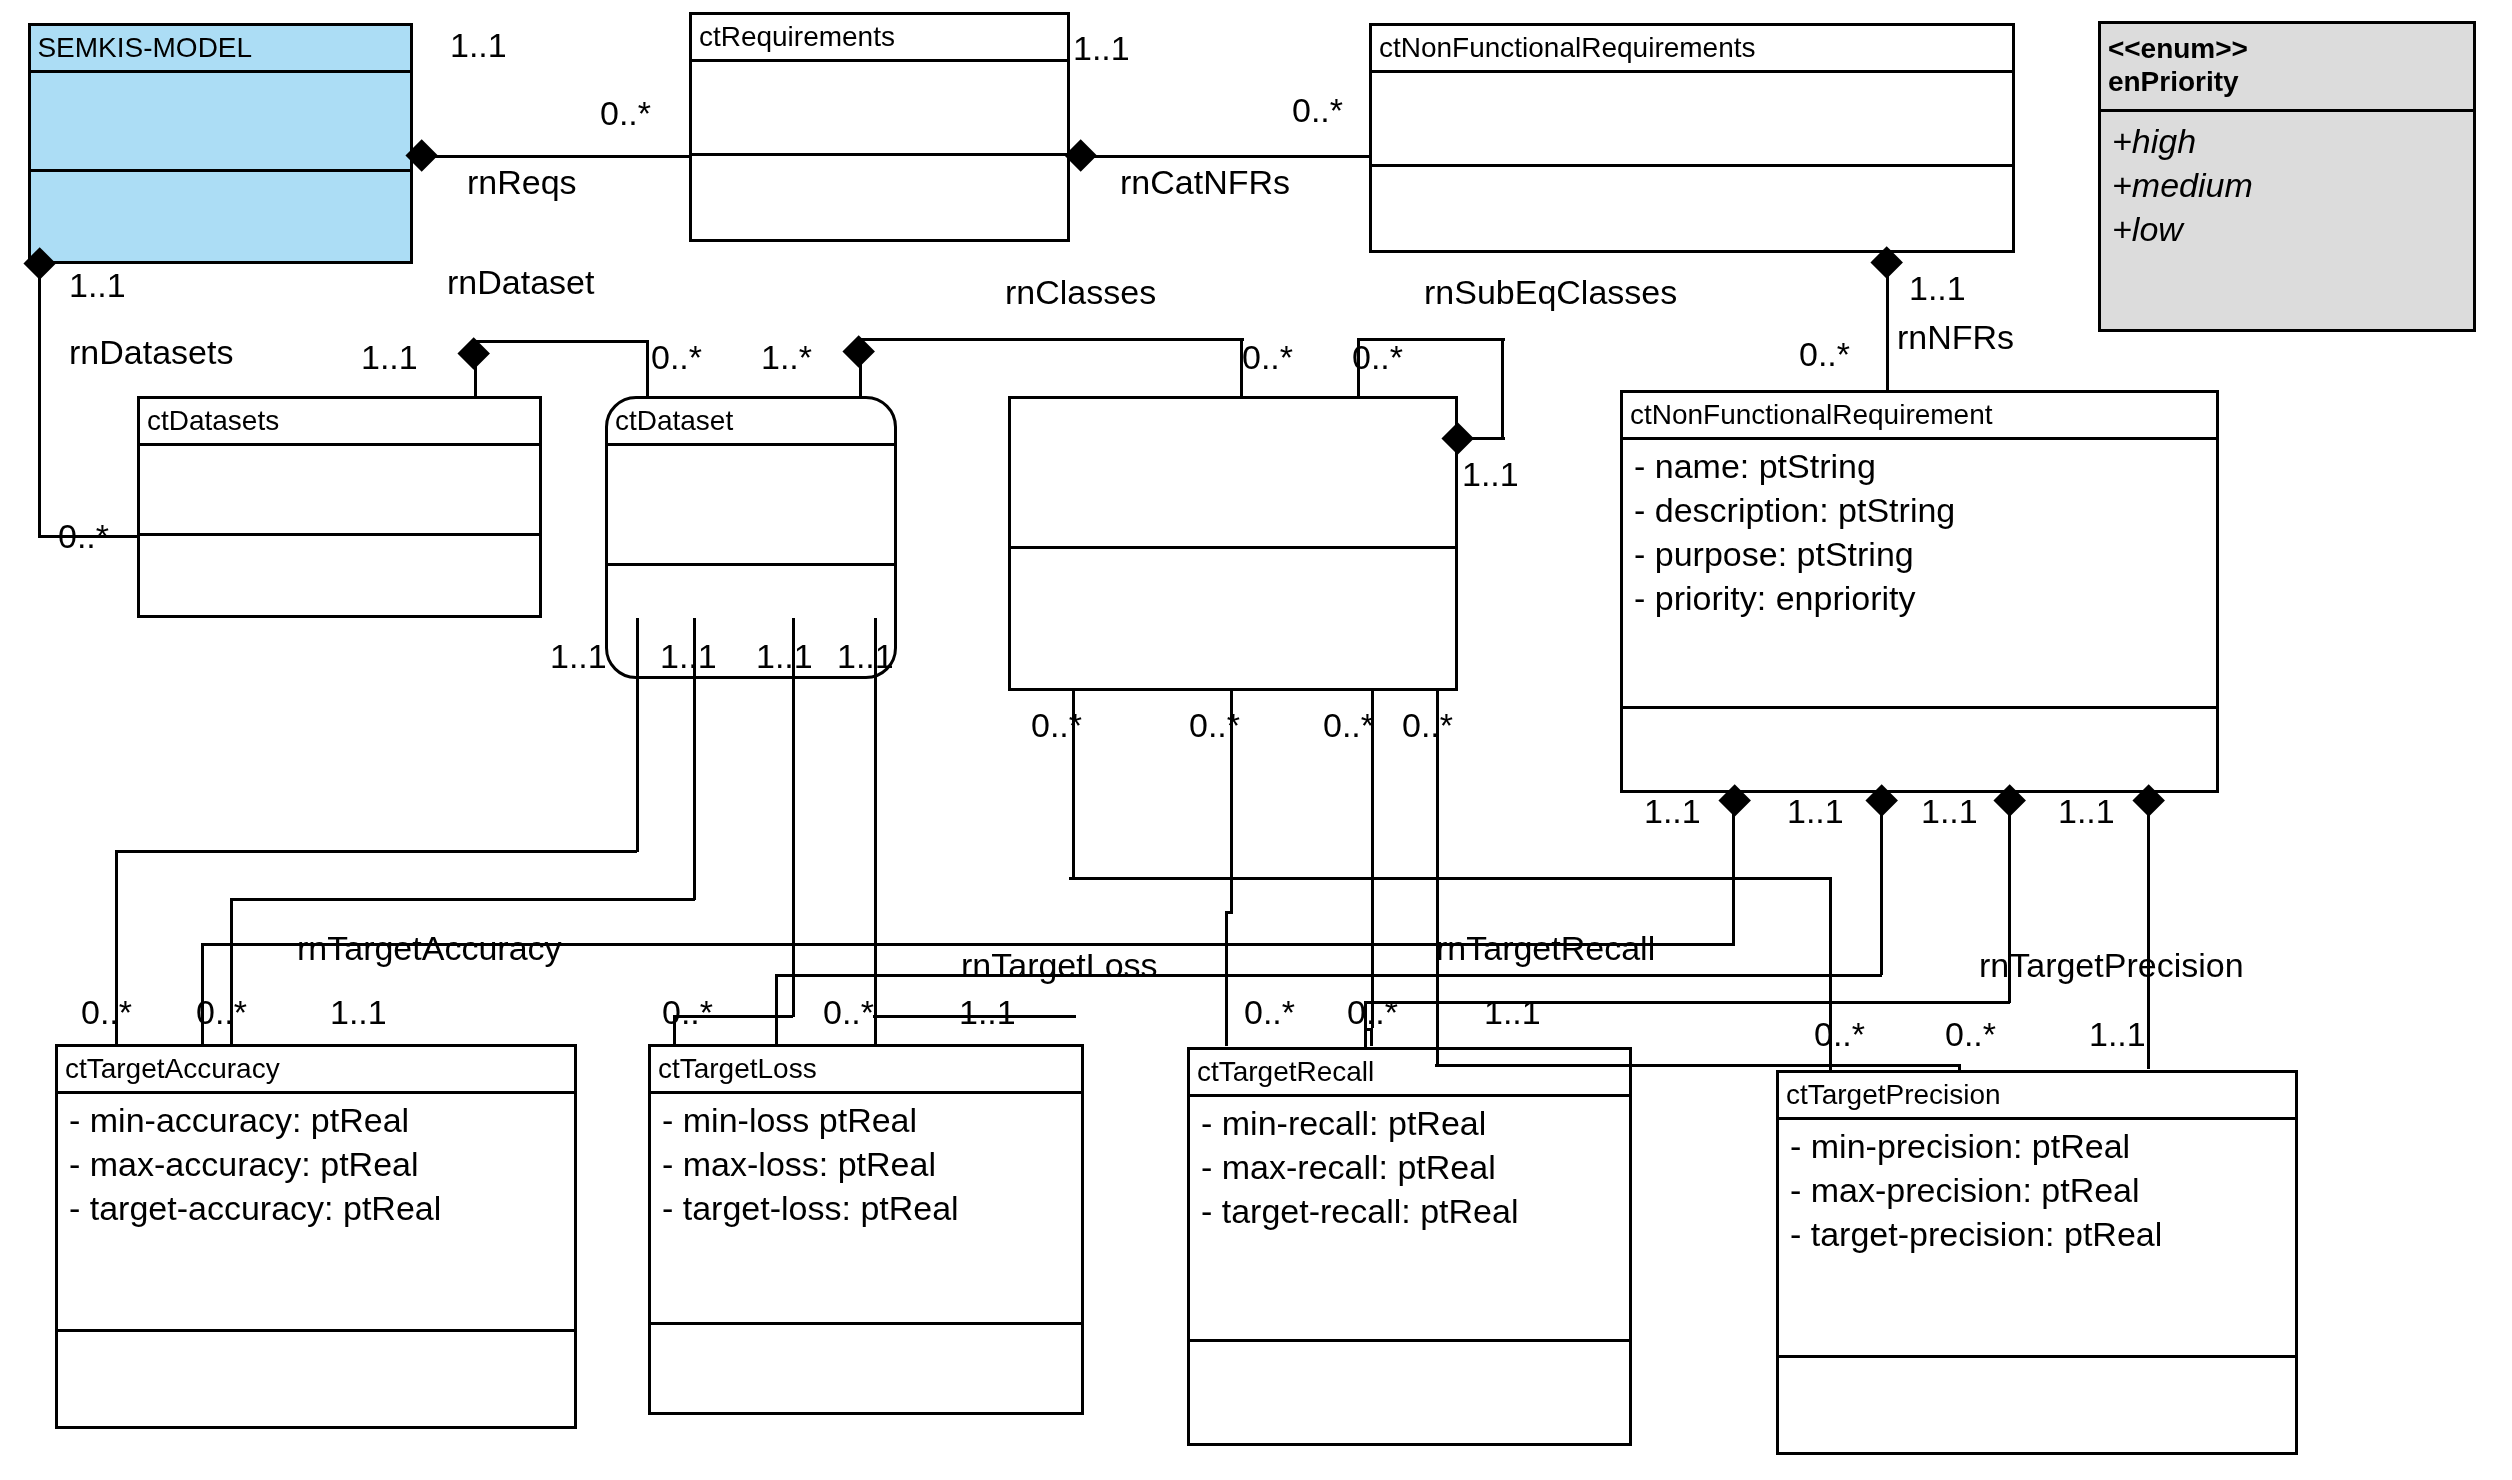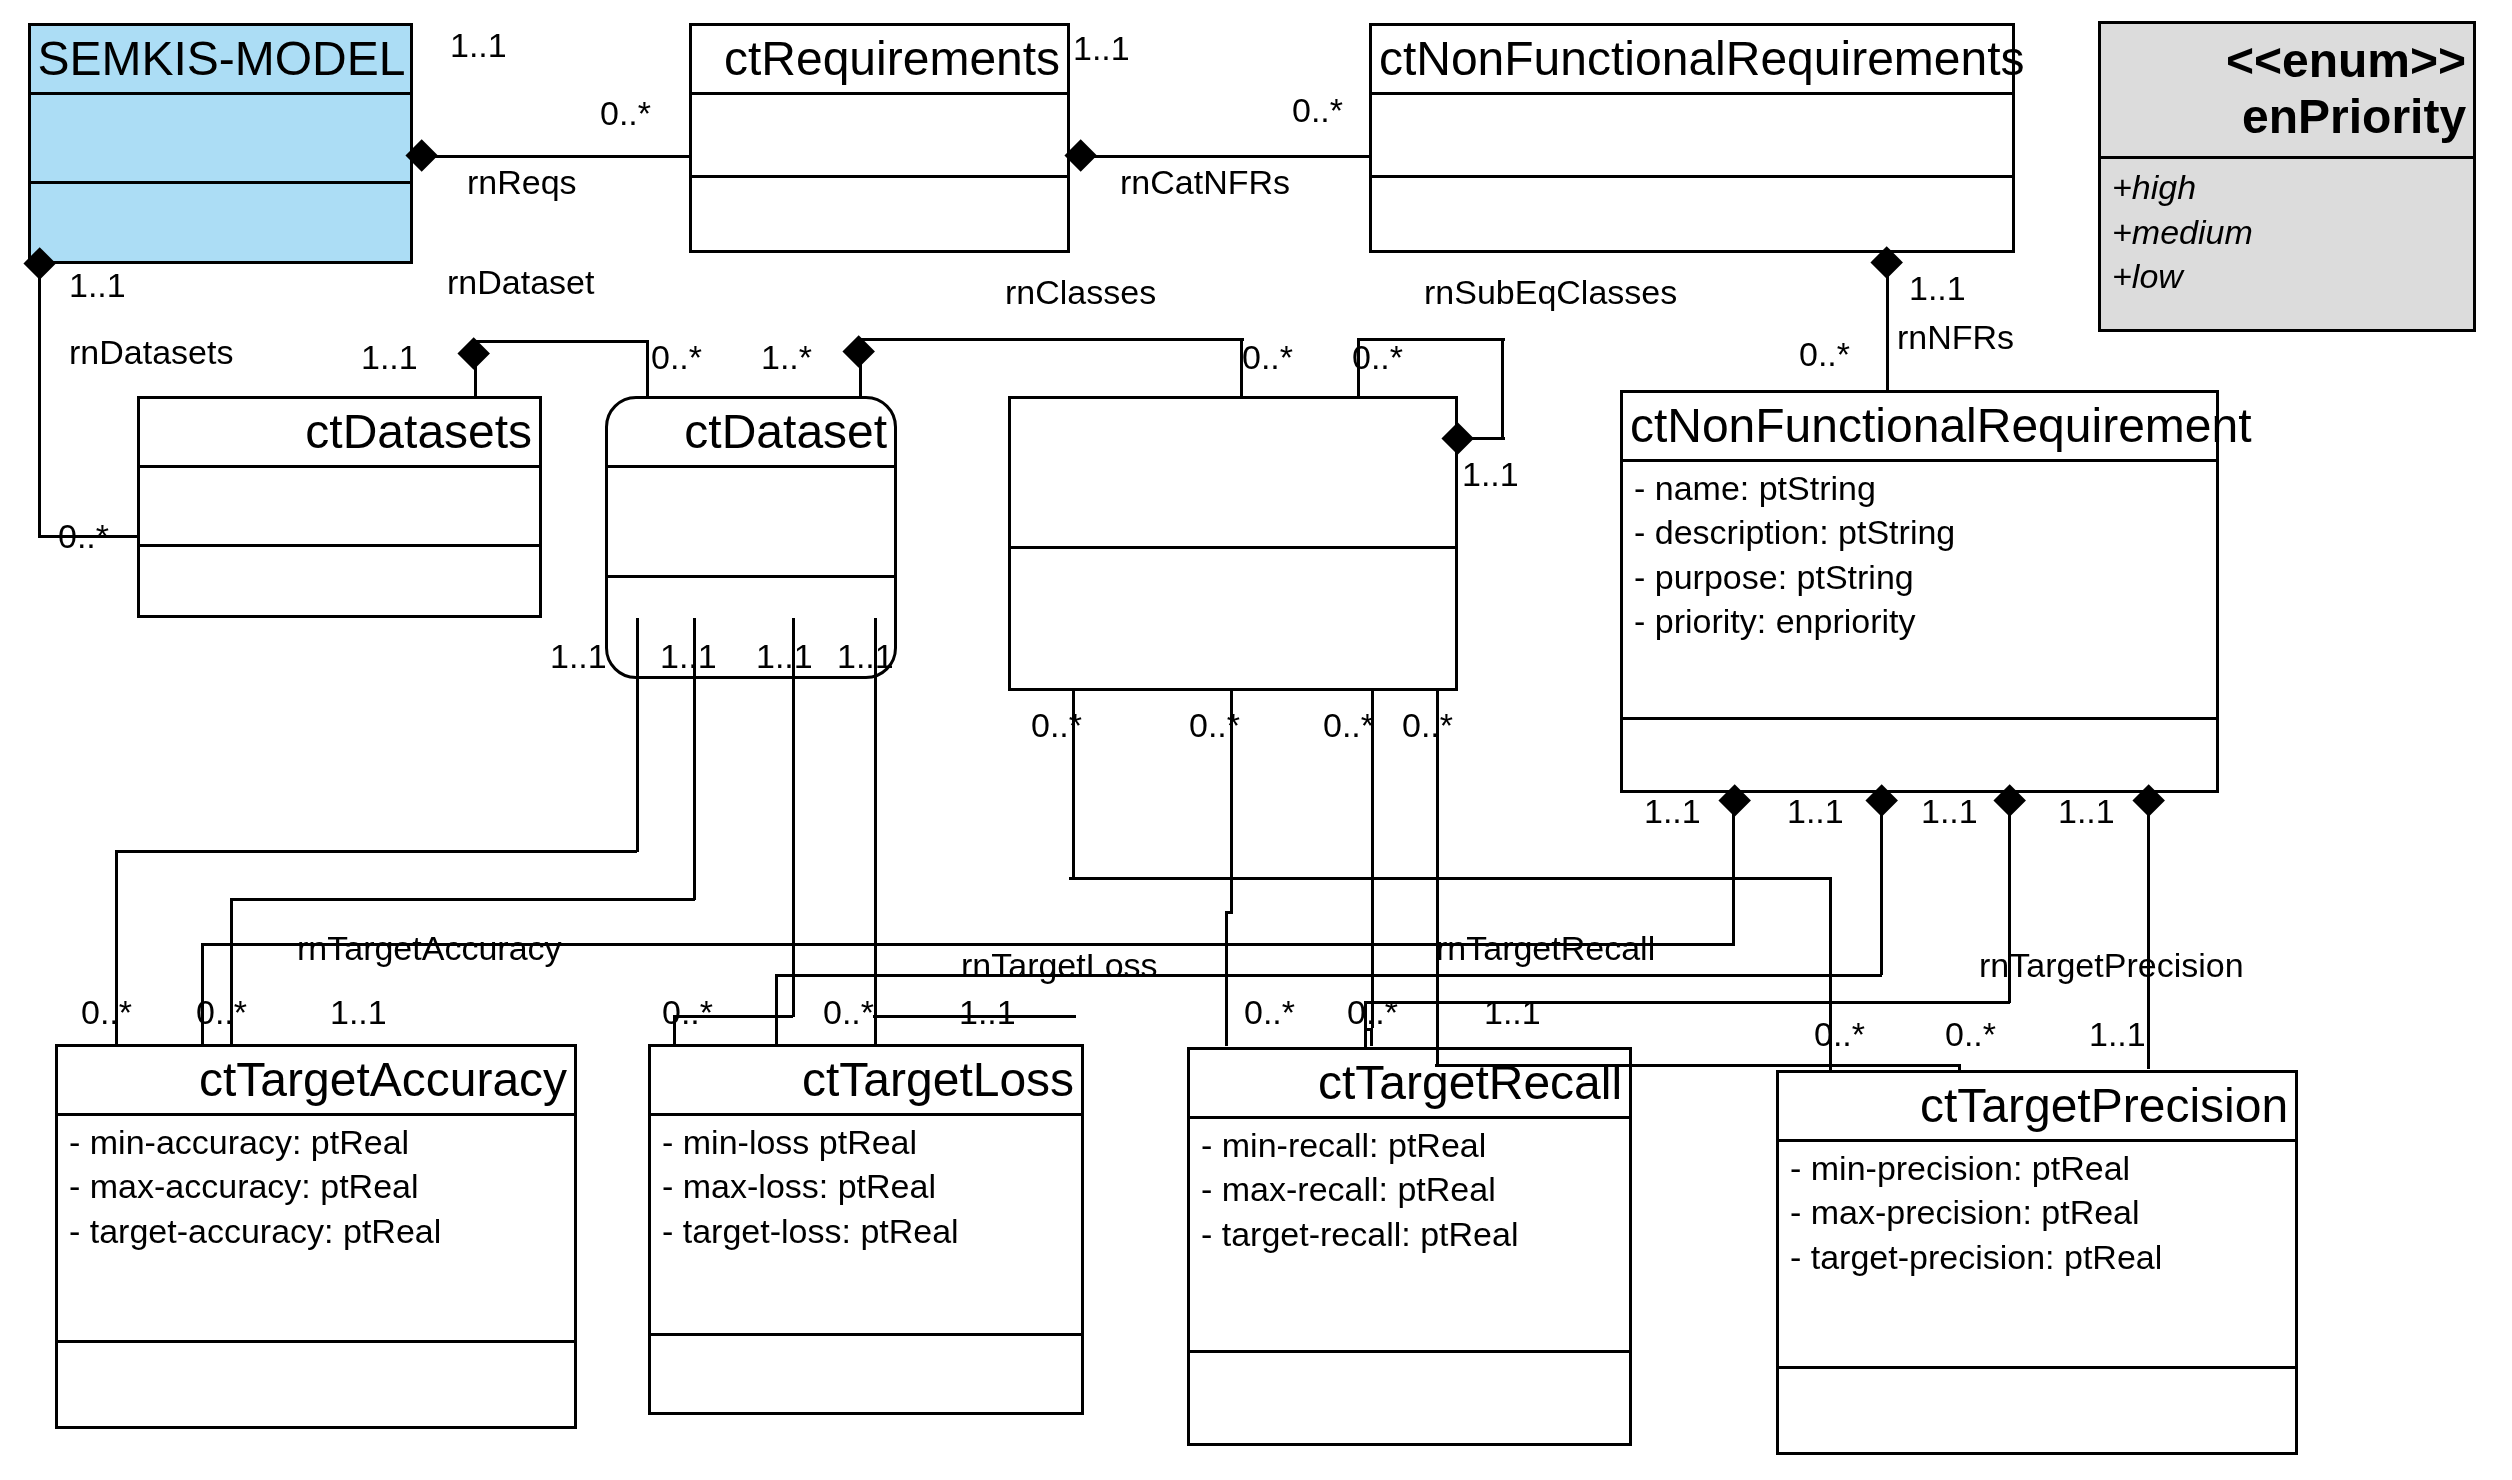--- a/index.html
+++ b/index.html
@@ -21,22 +21,22 @@
     box-sizing:border-box;
     border:3.4px solid #000;
     background:#ffffff;
     display:flex;
     flex-direction:column;
   }
   .uml-class.blue{ background:#ACDDF5; }
   .uml-class.gray{ background:#DCDCDC; }
   .cls-title{
     box-sizing:border-box;
-    text-align:right;
-    font-size:48px;
+    text-align:left;
+    font-size:28px;
     line-height:1.12;
     padding:5.5px 6.9px 6.9px 6.9px;
     border-bottom:3.4px solid #000;
     white-space:nowrap;
   }
   .cls-title.enum{
     font-weight:bold;
     padding:9.6px 6.9px 11px 6.9px;
     line-height:1.16;
   }
@@ -85,21 +85,21 @@
 <body>
 
 <div id="canvas">
 
   <div class="uml-class blue" style="left:27.5px;top:23px;width:385px;height:241px;">
     <div class="cls-title">SEMKIS-MODEL</div>
     <div class="cls-attrs"></div>
     <div class="cls-ops"></div>
   </div>
 
-  <div class="uml-class" style="left:689px;top:23px;width:381px;height:230px;">
+  <div class="uml-class" style="left:689px;top:12px;width:381px;height:230px;">
     <div class="cls-title">ctRequirements</div>
     <div class="cls-attrs"></div>
     <div class="cls-ops"></div>
   </div>
 
   <div class="uml-class" style="left:1369px;top:23px;width:646px;height:230px;">
     <div class="cls-title">ctNonFunctionalRequirements</div>
     <div class="cls-attrs"></div>
     <div class="cls-ops"></div>
   </div>

